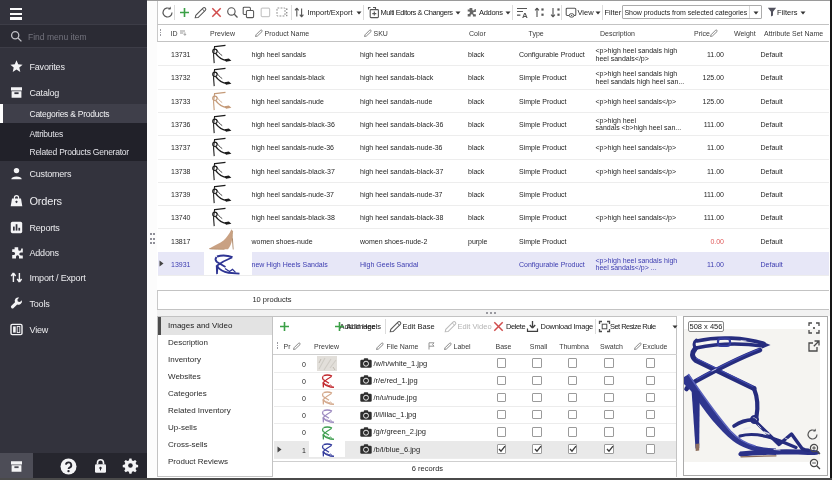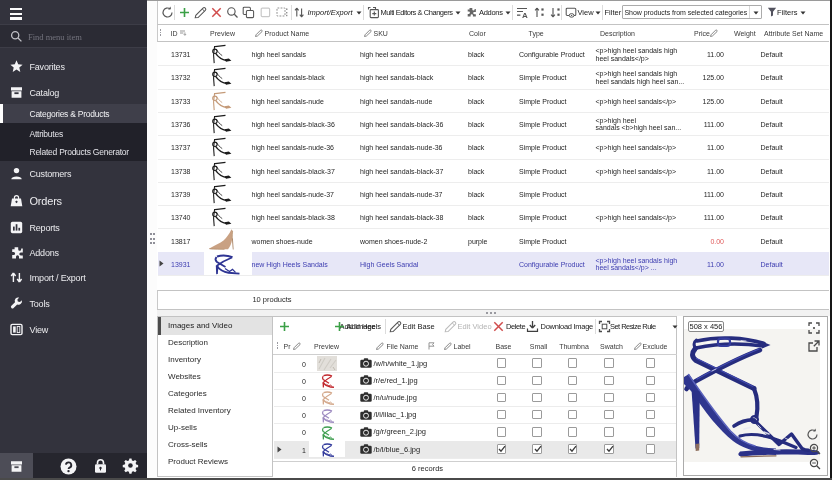--- a/index.html
+++ b/index.html
@@ -12,21 +12,21 @@
 <div class="abs" style="left:0px;top:478px;width:832px;height:2px;background:#4a4a4a"></div>
 <div class="abs" style="left:0px;top:0px;width:147px;height:478px;background:#33333d"></div>
 <div class="abs" style="left:10px;top:8px;width:11.5px;height:2.4px;background:#fbfbfc"></div>
 <div class="abs" style="left:10px;top:12.6px;width:11.5px;height:2.4px;background:#fbfbfc"></div>
 <div class="abs" style="left:10px;top:17.2px;width:11.5px;height:2.4px;background:#fbfbfc"></div>
 <div class="abs" style="left:0px;top:24px;width:147px;height:23.5px;background:#2b2b34;border-top:1px solid #3d3d47;border-bottom:1px solid #3d3d47"></div>
 <svg style="left:10px;top:30px" width="13" height="13" viewBox="0 0 13 13">
     <circle cx="5.2" cy="5.2" r="3.6" fill="none" stroke="#c2c2c8" stroke-width="1.3"></circle>
     <line x1="8" y1="8" x2="11.4" y2="11.4" stroke="#c2c2c8" stroke-width="1.3"></line>
   </svg>
-<div class="tx" style="left:28px;top:36.5px;font-size:8.5px;color:#73737d;transform:translateY(-50%);font-family:Liberation Serif, serif;">Find menu item</div>
+<div class="tx" style="left:28px;top:36.5px;font-size:8.5px;color:#73737d;transform:translateY(-50%);">Find menu item</div>
 <svg style="left:10px;top:59.5px" width="13" height="13" viewBox="0 0 13 13">
     <path d="M6.5 0.3 L8.2 4.3 L12.6 4.7 L9.3 7.6 L10.3 11.9 L6.5 9.6 L2.7 11.9 L3.7 7.6 L0.4 4.7 L4.8 4.3 Z" fill="#f4f4f6"></path>
   </svg>
 <div class="tx" style="left:29.5px;top:66.5px;font-size:9px;color:#ececef;transform:translateY(-50%);letter-spacing:-0.2px">Favorites</div>
 <svg style="left:10px;top:85.5px" width="13" height="13" viewBox="0 0 13 13">
     <path d="M1 1.2 h11 v3.2 h-11 z M1.6 5.2 h9.8 v6.6 h-9.8 z" fill="#f4f4f6"></path>
     <rect x="4.4" y="6.3" width="4.2" height="1.8" fill="#33333d"></rect>
   </svg>
 <div class="tx" style="left:29.5px;top:92.5px;font-size:9px;color:#ececef;transform:translateY(-50%);letter-spacing:-0.2px">Catalog</div>
 <svg style="left:10px;top:167.0px" width="13" height="13" viewBox="0 0 13 13">
@@ -131,21 +131,21 @@
     <rect x="2" y="2" width="8" height="8" rx="0.5" fill="none" stroke="#8f8f8f" stroke-width="1" stroke-dasharray="1.8 1.3"></rect>
     <path d="M11.7 4 v-1.5 M11 3.2 h1.5" stroke="#8f8f8f" stroke-width="1"></path>
     <rect x="11" y="6" width="1.4" height="1.4" fill="#8f8f8f"></rect>
     <rect x="11" y="8.8" width="1.4" height="1.4" fill="#8f8f8f"></rect>
   </svg>
 <div class="abs" style="left:290.5px;top:4.5px;width:1px;height:15px;background:#dcdcdc"></div>
 <svg style="left:293px;top:5.5px" width="13" height="13" viewBox="0 0 13 13">
     <path d="M3.8 10.5 V2.4 M3.8 2 L2 4.3 M3.8 2 L5.6 4.3" stroke="#565656" stroke-width="1.1" fill="none"></path>
     <path d="M8.6 2.5 v8 M8.6 11 L6.8 8.7 M8.6 11 L10.4 8.7" stroke="#565656" stroke-width="1.1" fill="none"></path>
   </svg>
-<div class="tx" style="left:307.5px;top:12.5px;font-size:7.5px;color:#191919;transform:translateY(-50%);font-style:italic;">Import/Export</div>
+<div class="tx" style="left:307.5px;top:12.5px;font-size:7.5px;color:#191919;transform:translateY(-50%);">Import/Export</div>
 <svg style="left:355.5px;top:10.8px" width="6" height="4" viewBox="0 0 6 4">
     <path d="M0.5 0.5 L3 3.4 L5.5 0.5 Z" fill="#333"></path>
   </svg>
 <div class="abs" style="left:362.5px;top:4.5px;width:1px;height:15px;background:#dcdcdc"></div>
 <svg style="left:366.5px;top:5.5px" width="13" height="13" viewBox="0 0 13 13">
     <path d="M1.5 3.5 v-2 h2 M6 1.5 h2.5 v2" fill="none" stroke="#565656" stroke-width="1.1"></path>
     <rect x="3.2" y="3.6" width="8.2" height="8" rx="0.8" fill="none" stroke="#565656" stro="1.1" stroke-width="1.1"></rect>
     <path d="M7.3 9.6 v-4 M5.3 7.6 h4" stroke="#565656" stroke-width="1.1"></path>
   </svg>
 <div class="tx" style="left:380.5px;top:12.5px;font-size:7.5px;color:#191919;transform:translateY(-50%);letter-spacing:-0.45px">Multi Editors &amp; Changers</div>

